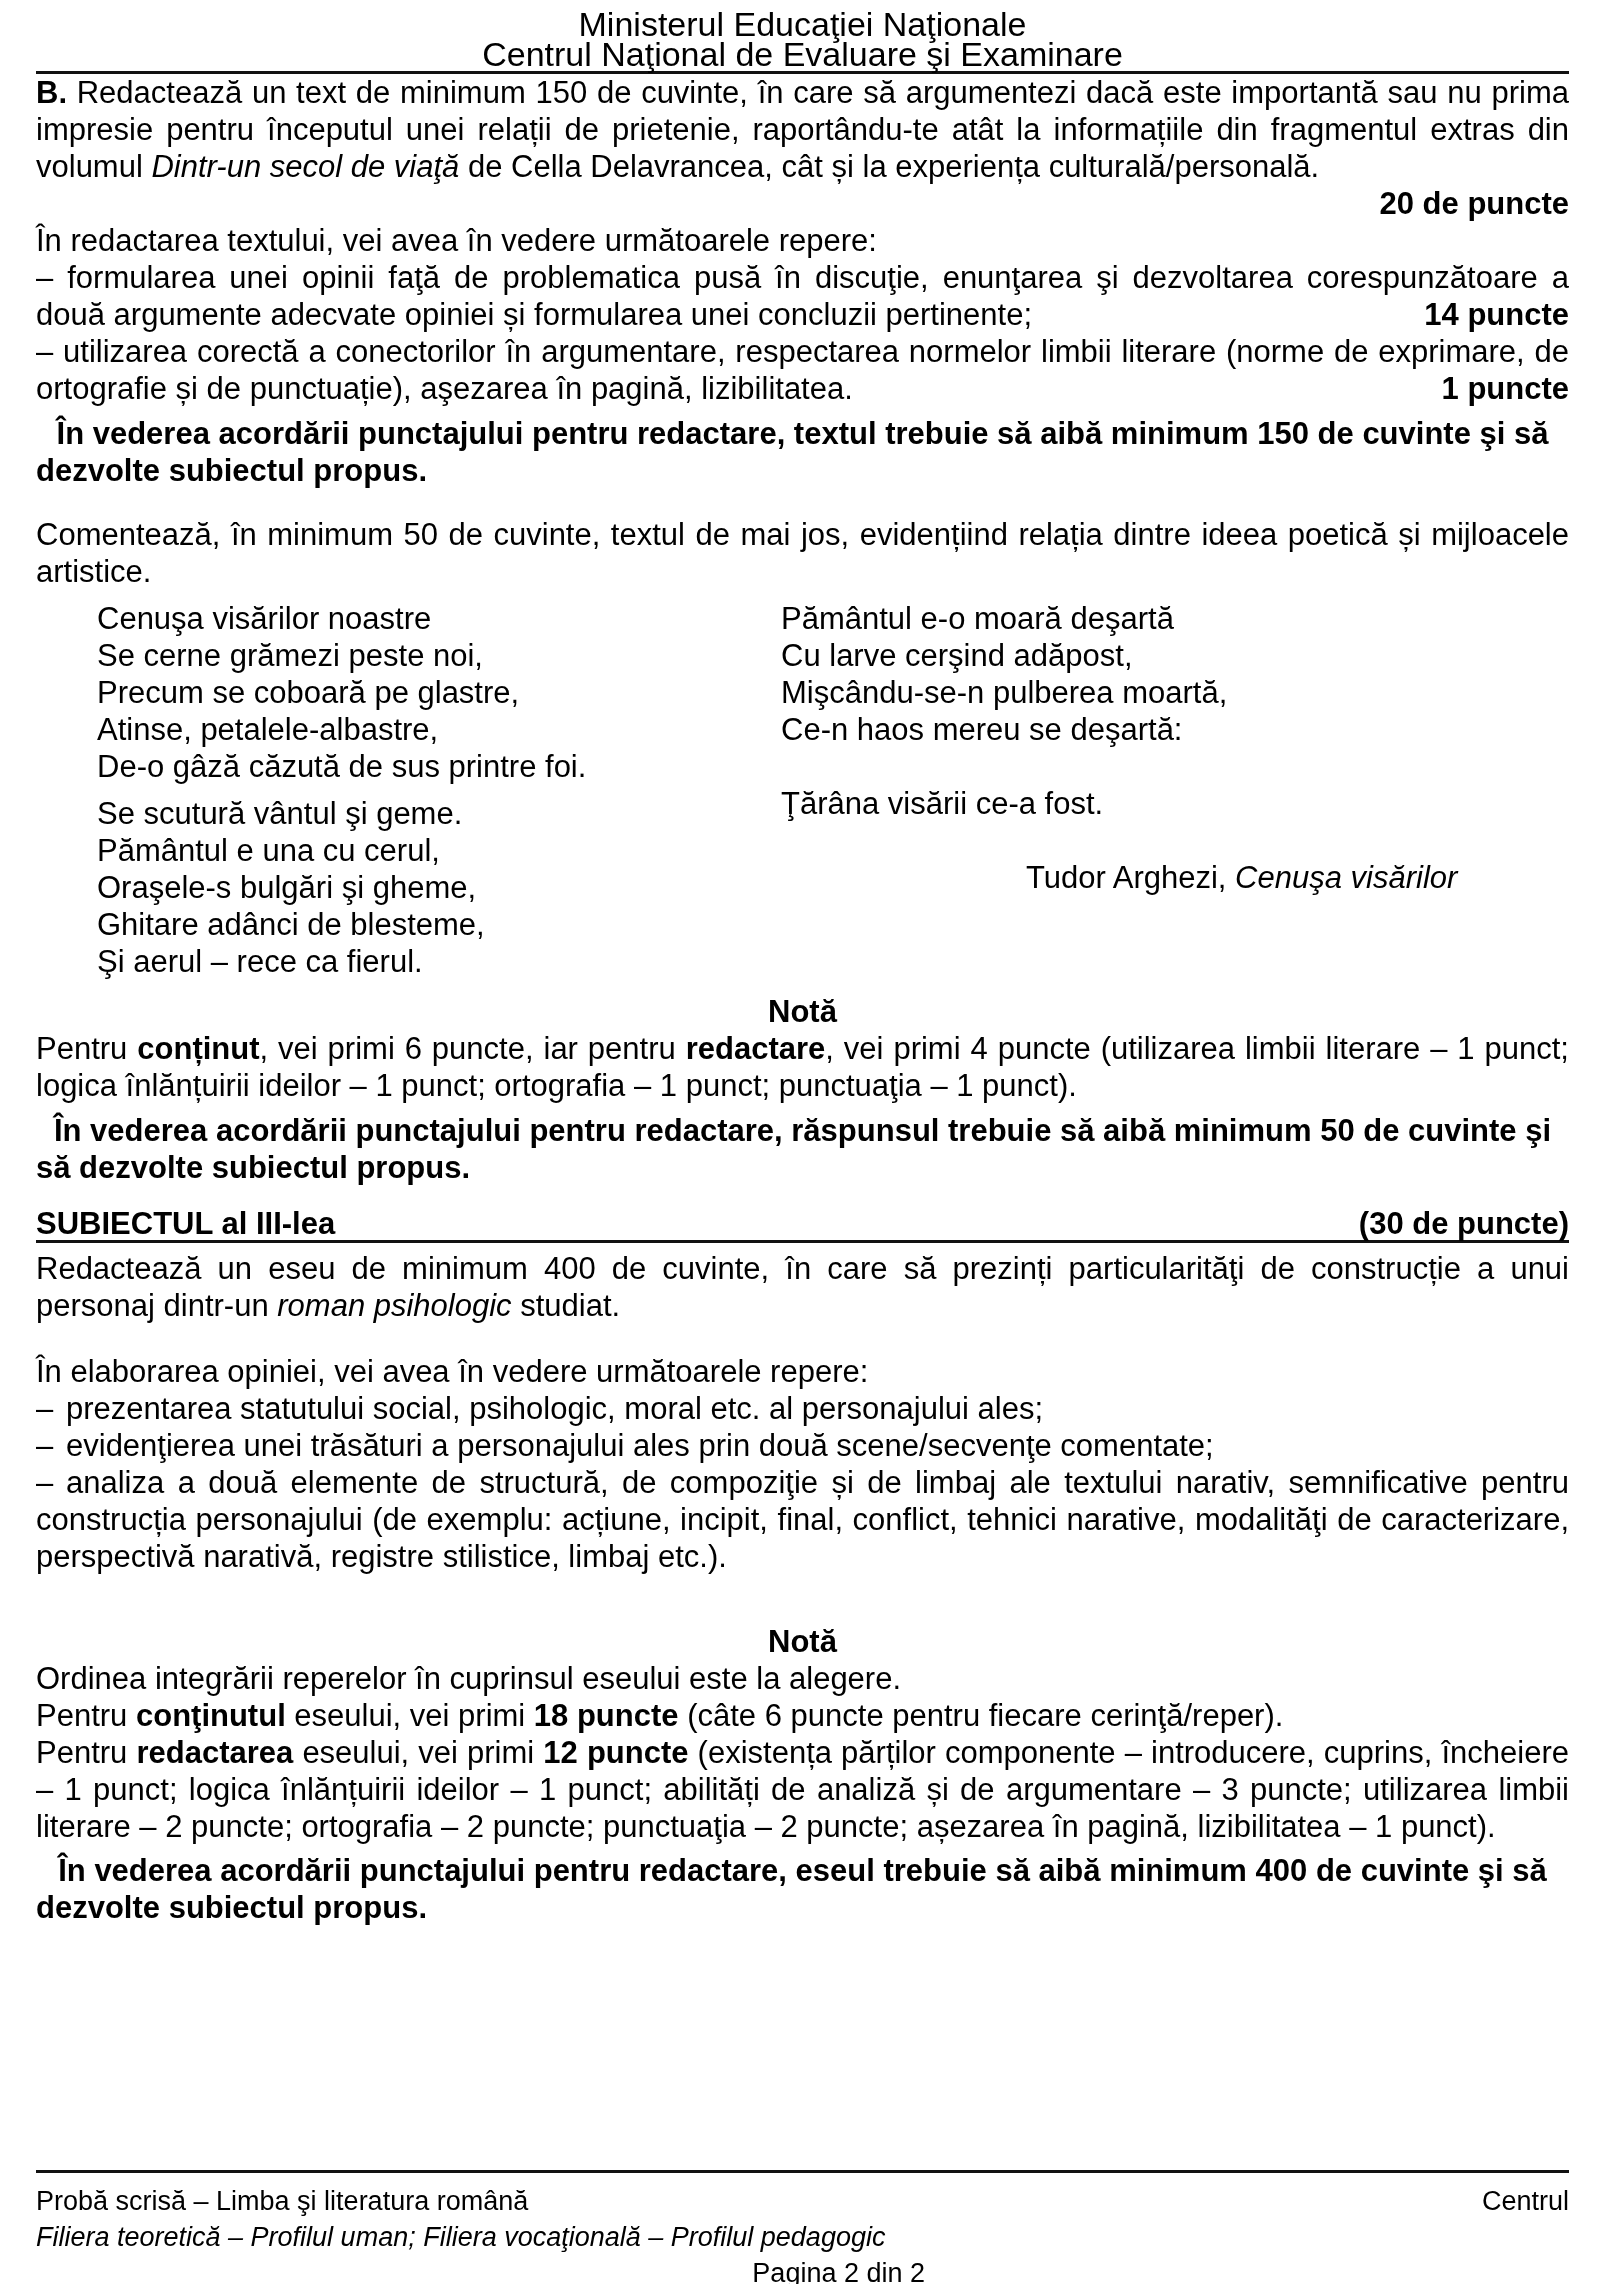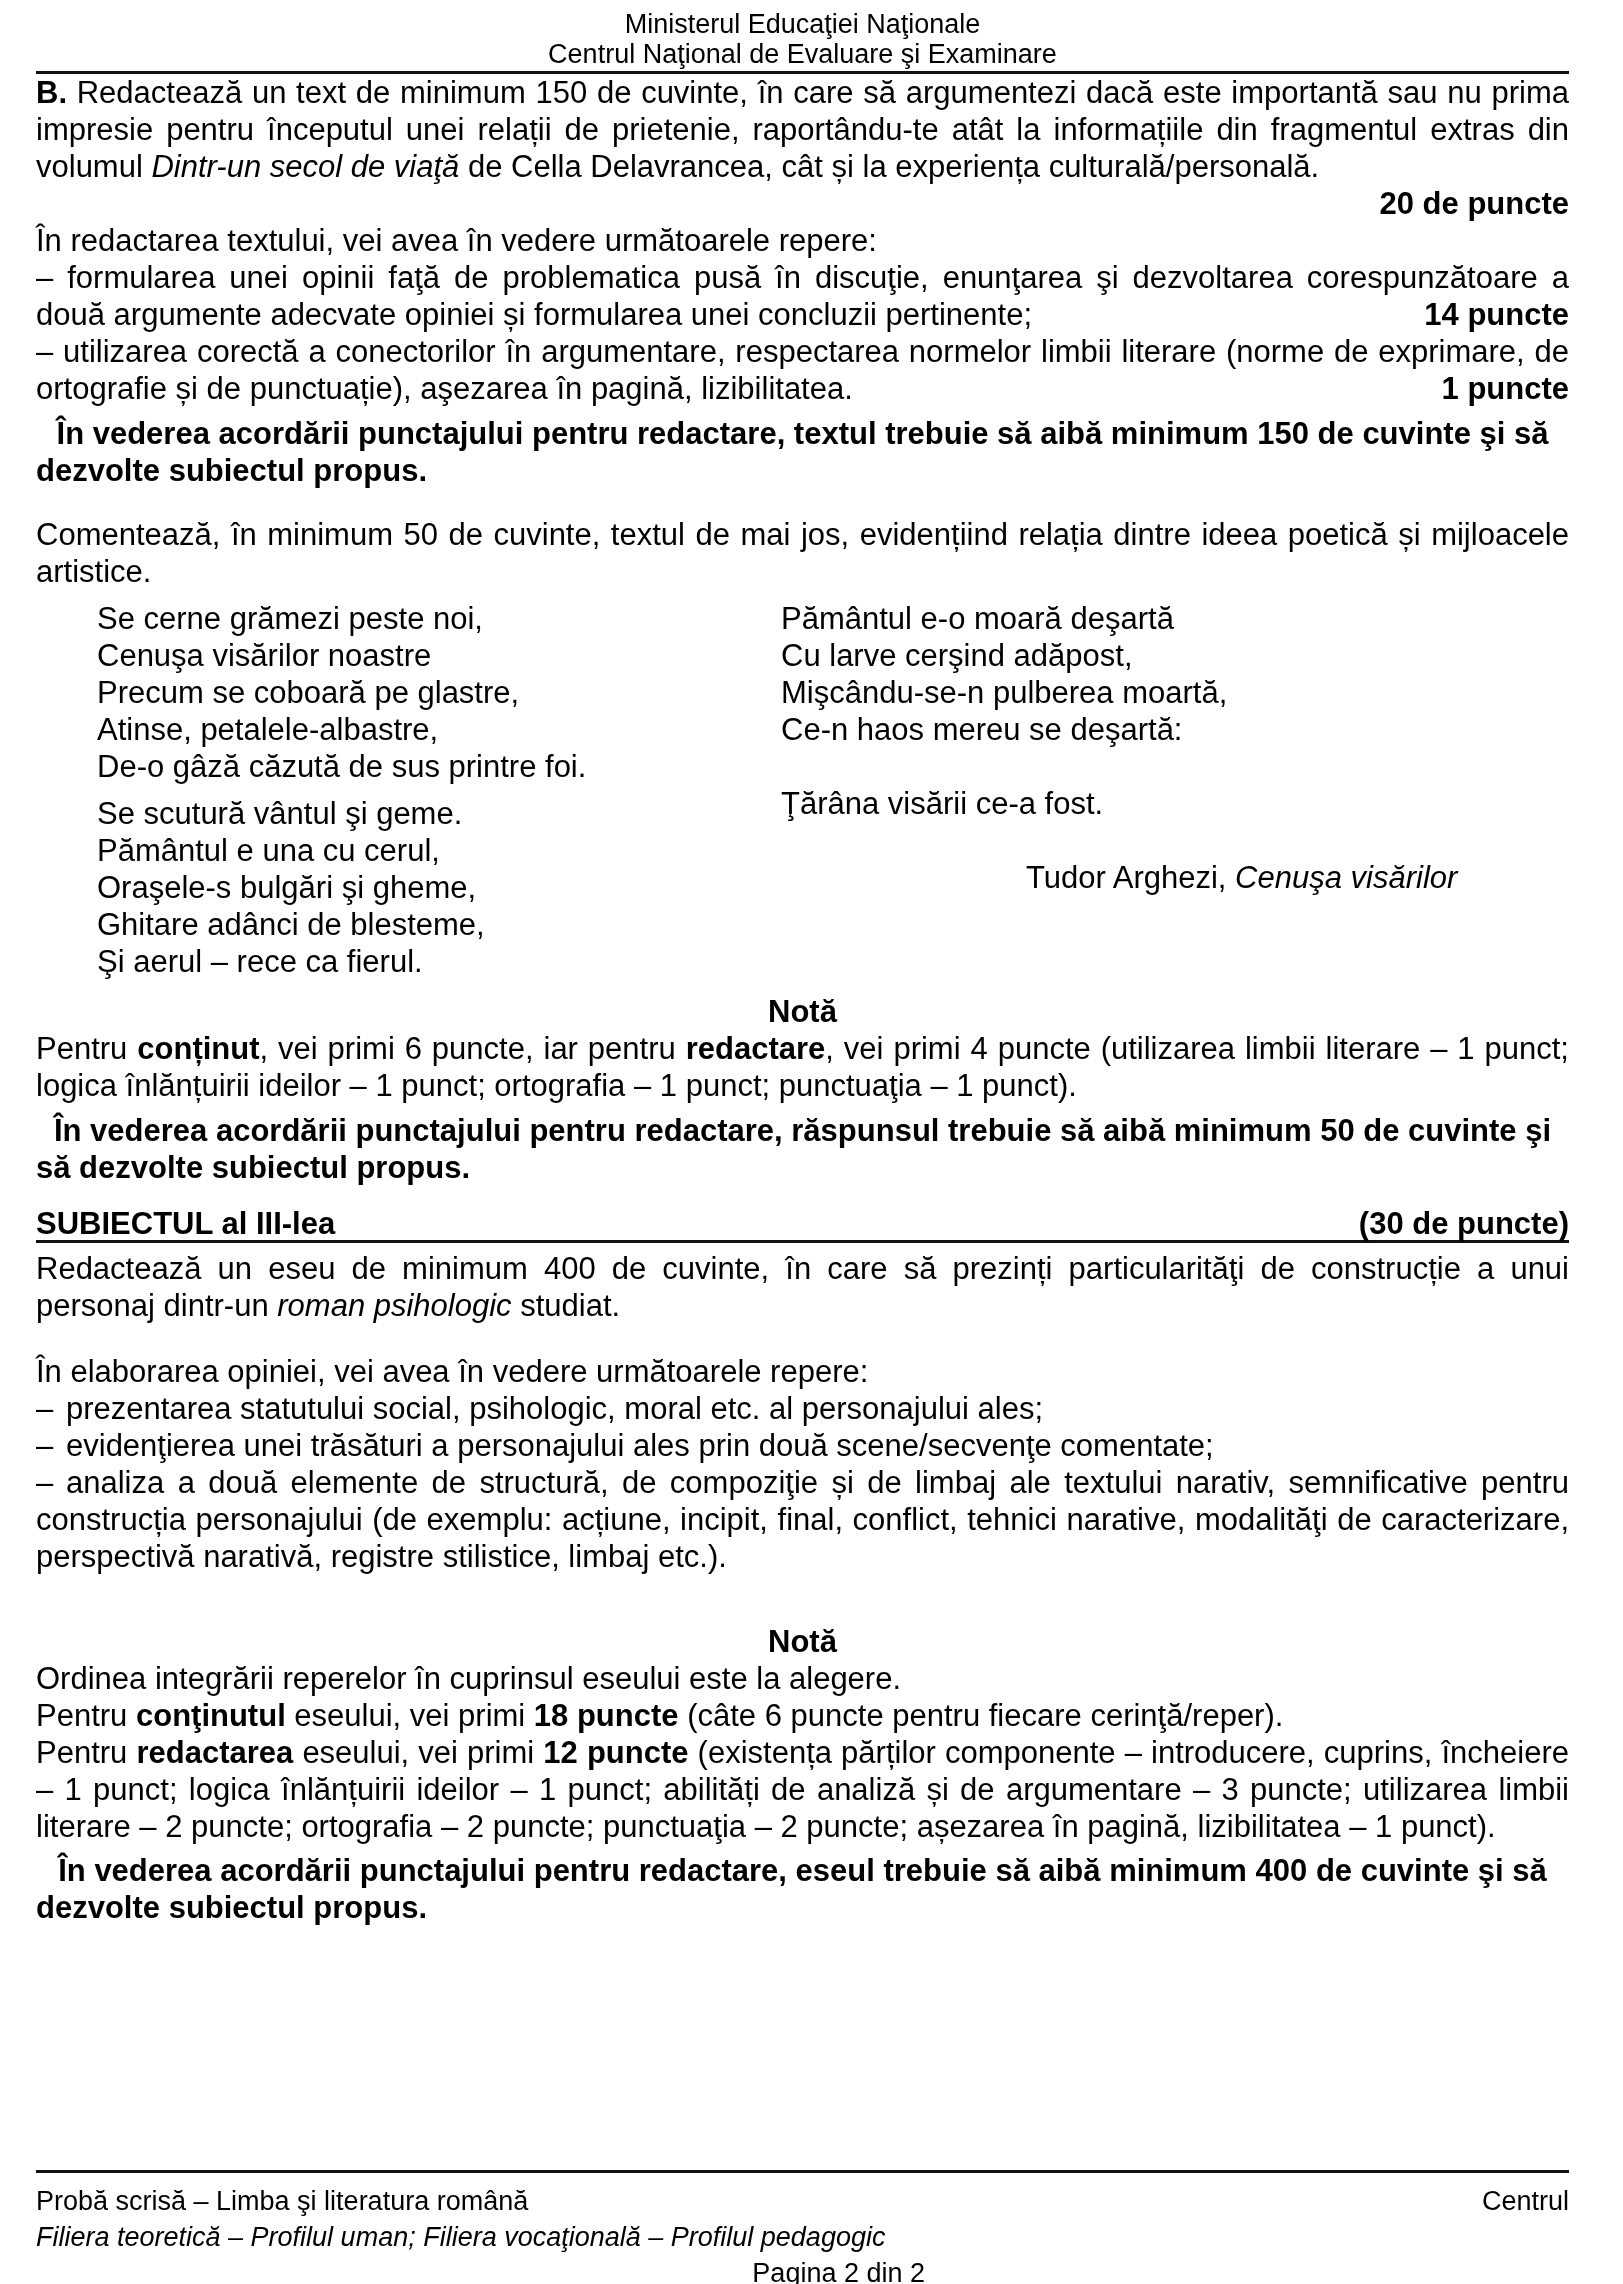--- a/index.html
+++ b/index.html
@@ -1,21 +1,21 @@
 <!DOCTYPE html>
 <html style="font-size:11.5px"><head>
 <meta charset="utf-8">
 <style>
   html, body { margin: 0; padding: 0; background: #ffffff; }
   body {
     width: 1623px; height: 2284px; position: relative; overflow: hidden;
     font-family: "Liberation Sans", sans-serif; color: #000; font-size: 31px; line-height: 37px;
   }
   .page { position: absolute; left: 36px; top: 0; width: 1533px; }
-  .hdr { text-align: center; font-size: 27px; line-height: 30px; padding-top: 8.6px; }
+  .hdr { text-align: center; font-size: 34px; line-height: 30px; padding-top: 8.6px; }
   .rule { border-top: 3.6px solid #111; margin: 2.9px 0 0 0; }
   .just { text-align: justify; text-align-last: left; }
   .row { display: flex; justify-content: space-between; align-items: flex-end; }
   .b { font-weight: bold; text-align: center; }
   .i { font-style: italic; }
   .right { text-align: right; }
   .sect { display: flex; justify-content: space-between; font-weight: bold; border-bottom: 3.6px solid #111; line-height: 32px; }
   .sect span:first-child { text-decoration: none; }
   .poem { display: flex; margin-top: 10px; }
   .col1 { margin-left: 61px; width: 684px; }
@@ -50,22 +50,22 @@
       <span>– utilizarea corectă a conectorilor în argumentare, respectarea normelor limbii literare (norme de exprimare, de ortografie și de punctuație), aşezarea în pagină, lizibilitatea.</span>
       <span class="b" style="float:right">1 puncte</span>
     </div>
     <div class="just b" style="margin-top:7.2px">În vederea acordării punctajului pentru redactare, textul trebuie să aibă minimum 150 de cuvinte şi să dezvolte subiectul propus.</div>
   </div>
 
   <div style="margin-top:27px">
     <div class="just">Comentează, în minimum 50 de cuvinte, textul de mai jos, evidențiind relația dintre ideea poetică și mijloacele artistice.</div>
     <div class="poem">
       <div class="col1">
+        <div>Cenuşa visărilor noastre</div>
         <div>Se cerne grămezi peste noi,</div>
-        <div>Cenuşa visărilor noastre</div>
         <div>Precum se coboară pe glastre,</div>
         <div>Atinse, petalele-albastre,</div>
         <div>De-o gâză căzută de sus printre foi.</div>
         <div class="stanza-gap"></div>
         <div>Se scutură vântul şi geme.</div>
         <div>Pământul e una cu cerul,</div>
         <div>Oraşele-s bulgări şi gheme,</div>
         <div>Ghitare adânci de blesteme,</div>
         <div>Şi aerul – rece ca fierul.</div>
       </div>

